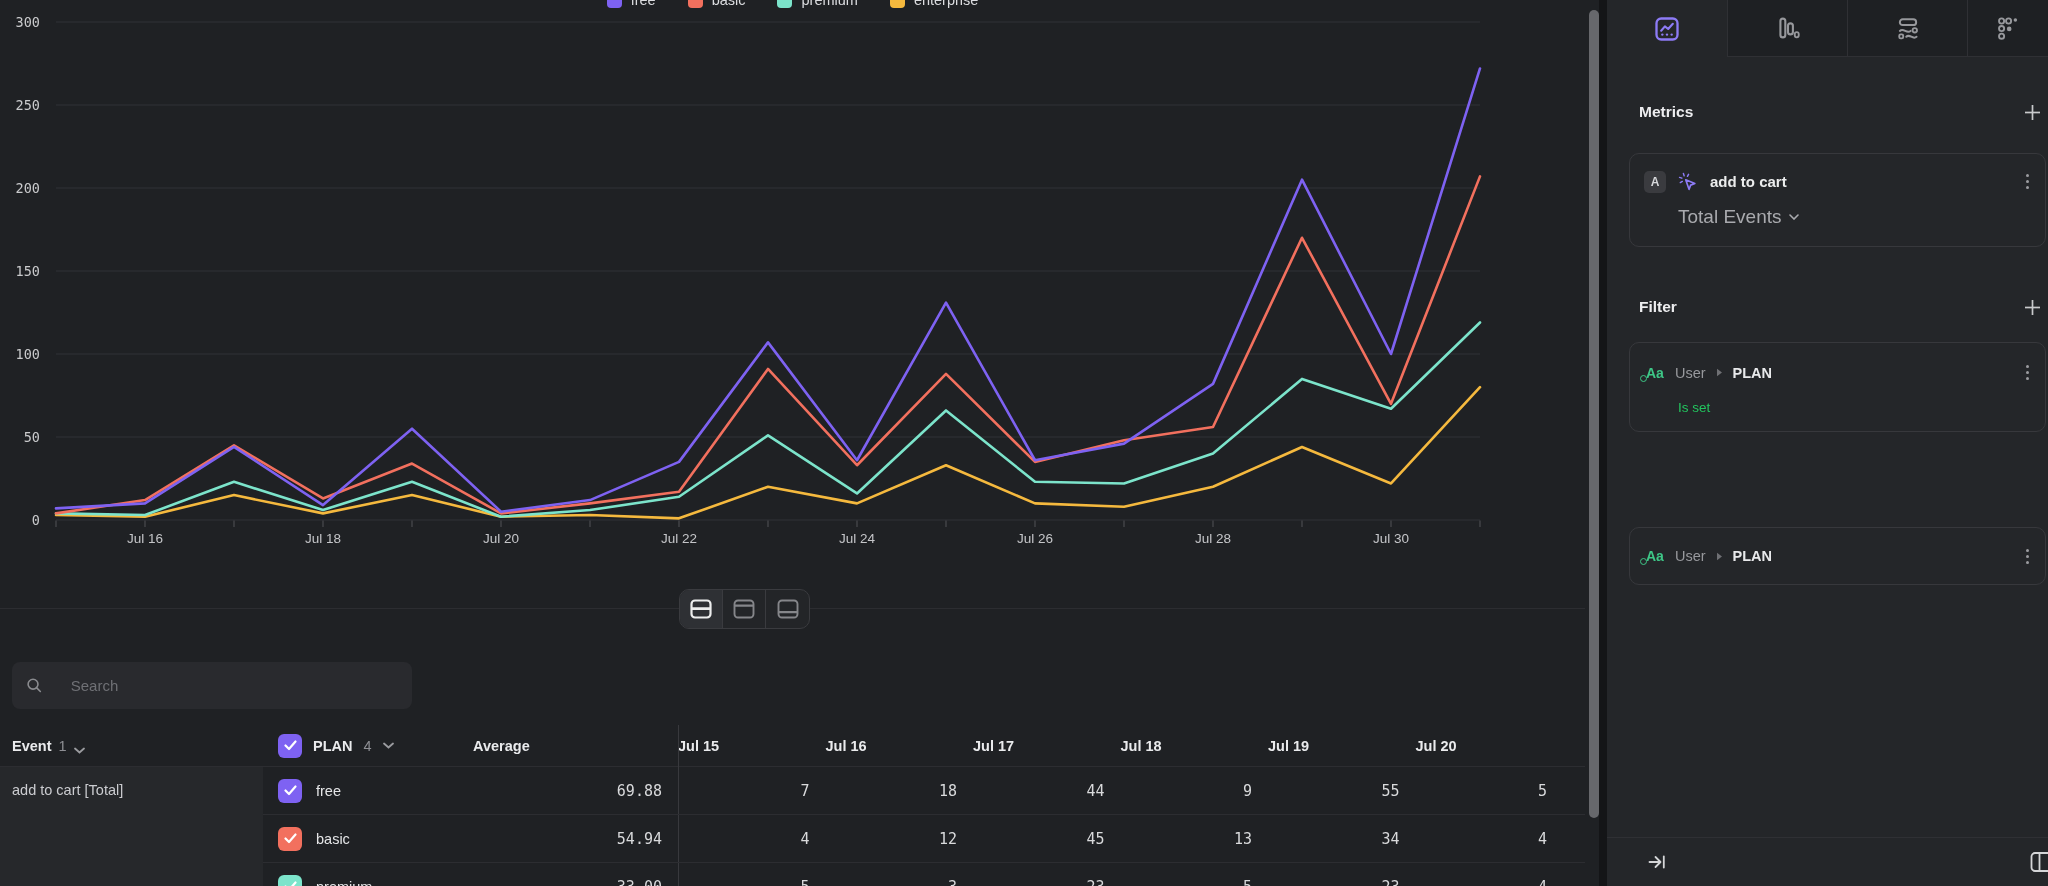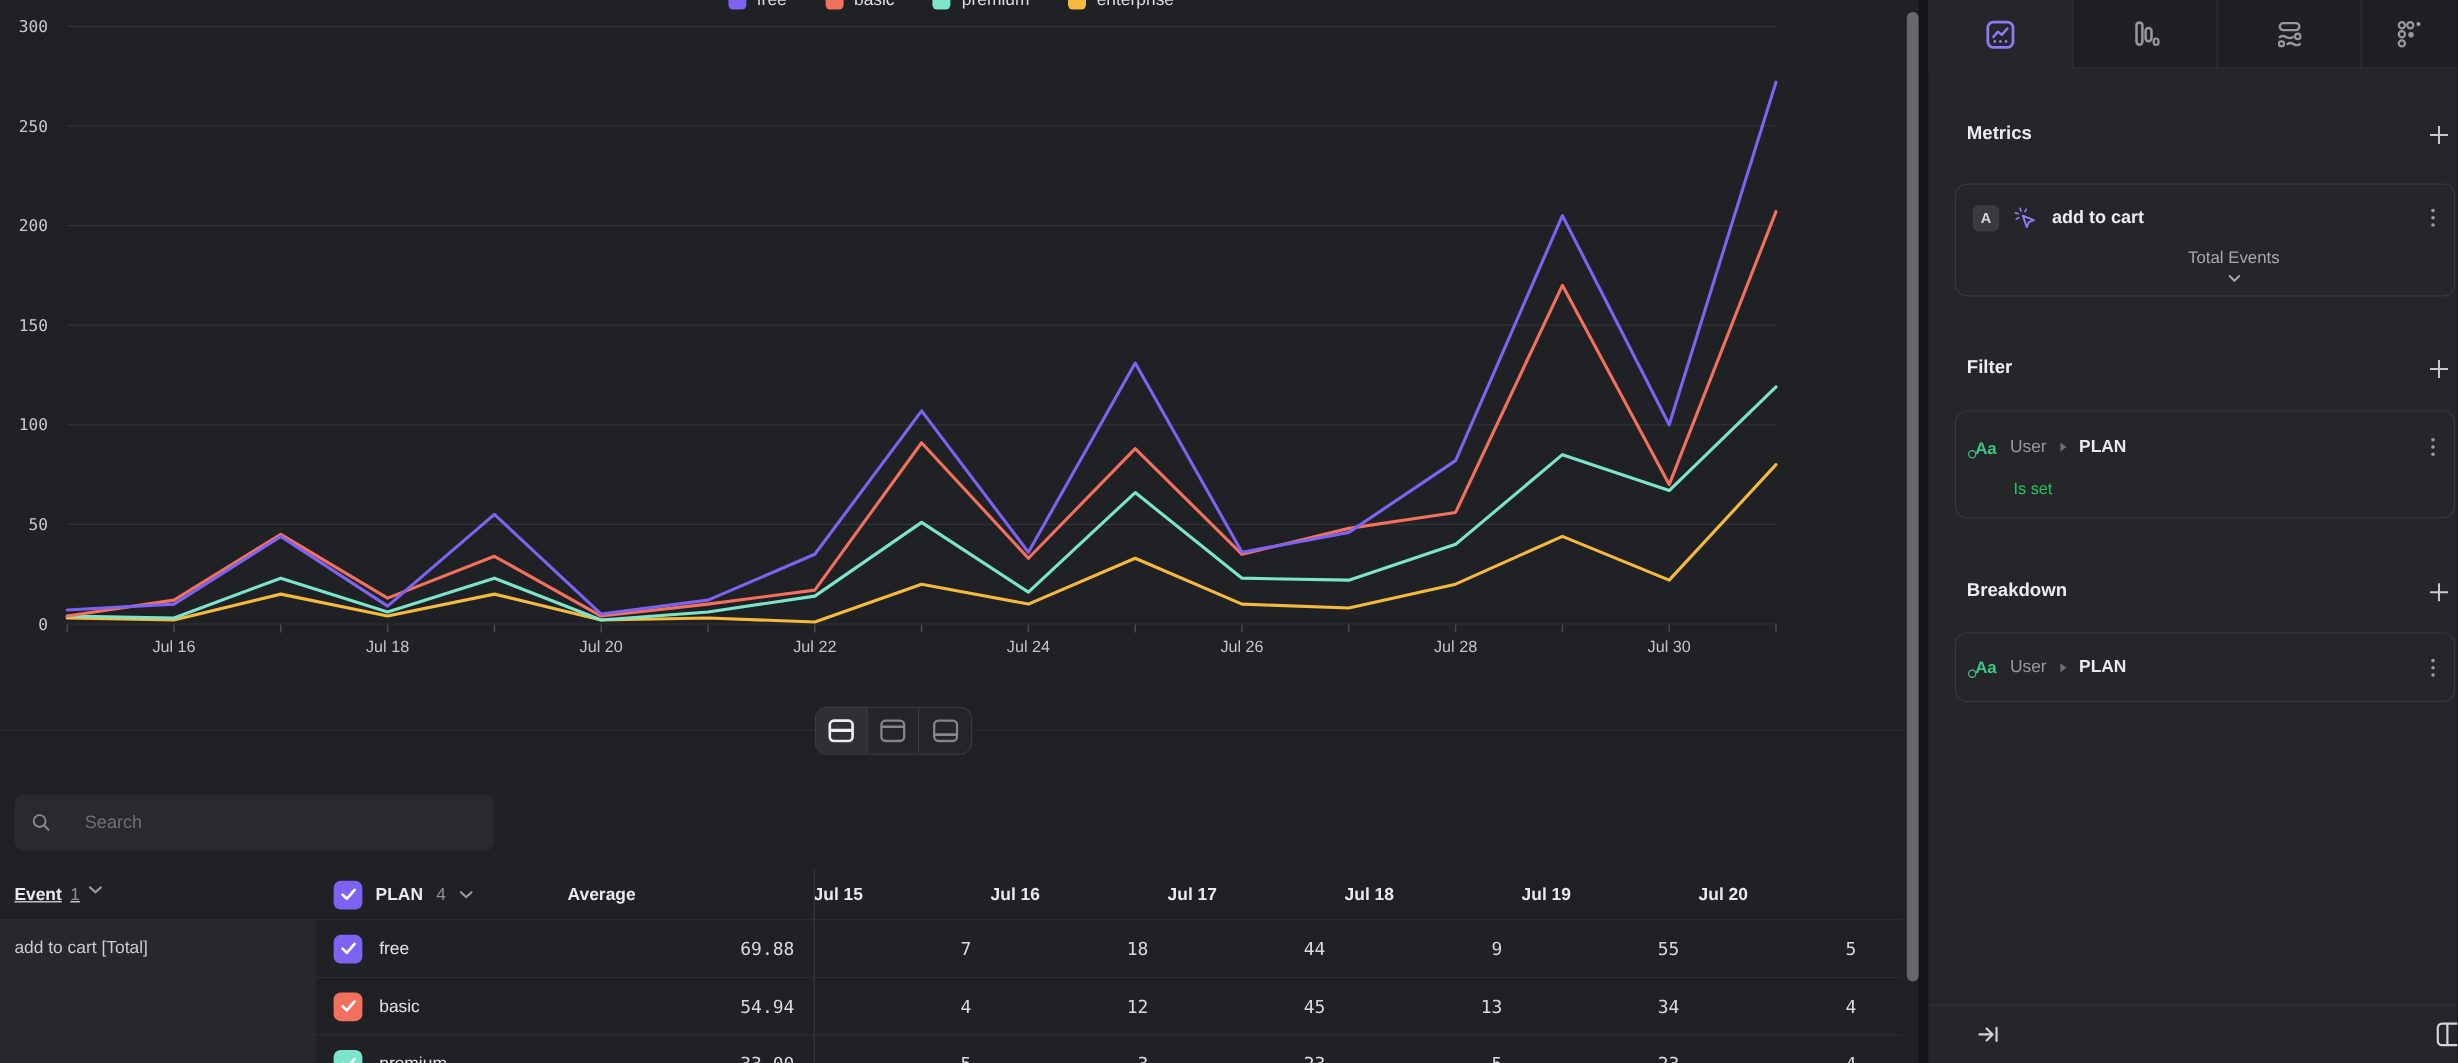--- a/index.html
+++ b/index.html
@@ -34,21 +34,21 @@
                 background:#292a2e; border-radius:8px; display:flex; align-items:center;
                 padding:0 14px; gap:28px; }
   .search-bar input { background:transparent; border:none; outline:none; color:#e7e8ea;
                       font-size:15px; font-family:"Liberation Sans",sans-serif; width:100%; }
   .search-bar input::placeholder { color:#6f7075; }
 
   
   .thead { position:absolute; top:725px; left:0; width:1585px; height:41px;
            display:grid; grid-template-columns:263px 210px 205px repeat(6,147.5px) 1fr;
            align-items:center; }
-  .th-event { padding-left:12px; display:flex; align-items:flex-start; gap:7px; cursor:pointer;text-decoration:underline; }
+  .th-event { padding-left:12px; display:flex; align-items:flex-end; gap:7px; cursor:pointer; }
   .th-plan  { padding-left:15px; display:flex; align-items:center; gap:11px; cursor:pointer; }
   .th-label { font-size:14.5px; font-weight:600; color:#eaebed; }
   .th-count { font-size:14.5px; color:#8e8f94; }
   .th-avg, .th-date { padding-right:16px; font-size:14.5px;
                       font-weight:600; color:#eaebed; }
   .chev { color:#9a9b9f; display:flex; }
   .header-divider { position:absolute; top:766px; left:0; width:1585px; height:1px; background:#2c2d31; }
   .col-divider { position:absolute; top:725px; left:678px; width:1px; height:161px; background:#38393d; }
   .event-panel { position:absolute; top:767px; left:0; width:263px; height:119px;
                  background:#26282b; padding:15px 12px; }
@@ -85,21 +85,21 @@
   .card { position:absolute; left:22px; width:417px; border:1px solid #37383c;
           border-radius:10px; cursor:pointer; }
   .card-line1 { display:flex; align-items:center; gap:11px; padding:0 12px 0 14px; }
   .badge-a { width:22px; height:22px; border-radius:5px; background:#3a3b3f; color:#d6d7da;
              font-size:12px; font-weight:600; display:flex; align-items:center;
              justify-content:center; flex:none; }
   .card-event-name { font-size:15px; font-weight:700; color:#eceded; }
   .kebab { margin-left:auto; display:flex; flex-direction:column; gap:3px; padding:4px; cursor:pointer; }
   .kebab i { width:3px; height:3px; border-radius:50%; background:#9b9ca0; }
   .card-line2 { padding-left:48px; display:flex; align-items:center; gap:7px;
-                color:#a9aaae; font-size:14px; cursor:pointer;flex-direction:column; }
+                color:#a9aaae; font-size:19px; cursor:pointer; }
   .prop-chain { display:flex; align-items:center; gap:10px; font-size:14.5px;text-align:right; }
   .prop-scope { color:#98999d; }
   .prop-name { color:#e8e9eb; font-weight:700; }
   .aa-icon { position:relative; color:#3ec787; font-weight:700; font-size:14px; flex:none;
              padding-left:2px; }
   .aa-icon .ring { position:absolute; left:-4px; bottom:-1px; width:7px; height:7px;
                    border:1.4px solid #3ec787; border-radius:50%; background:#242629; }
   .cond-text { color:#22c55e; font-size:13.5px; padding-left:48px; }
 
   .bottom-bar { position:absolute; left:0; bottom:0; width:441px; height:49px;
@@ -403,29 +403,20 @@
         </span>
         <span class="kebab">
             <i></i>
             <i></i>
             <i></i>
           </span>
       </div>
       <div class="cond-text" style="margin-top:16px">Is set</div>
     </div>
 
-    <div class="section-title-row" style="top:481px">
-      <span class="section-title">Breakdown</span>
-      <span class="add-btn">
-        <svg width="19" height="19" viewBox="0 0 19 19">
-            <line x1="9.5" y1="2" x2="9.5" y2="17" stroke="currentColor" stroke-width="1.7"></line>
-            <line x1="2" y1="9.5" x2="17" y2="9.5" stroke="currentColor" stroke-width="1.7"></line>
-          </svg>
-      </span>
-    </div>
     <div class="card" style="top:527px;height:58px">
       <div class="card-line1" style="height:100%">
         <span class="aa-icon">Aa<span class="ring"></span></span>
         <span class="prop-chain">
           <span class="prop-scope">User</span>
           <svg width="7" height="9" viewBox="0 0 7 9">
               <polygon points="1,0.8 6,4.5 1,8.2" fill="#6f7074"></polygon>
             </svg>
           <span class="prop-name">PLAN</span>
         </span>

